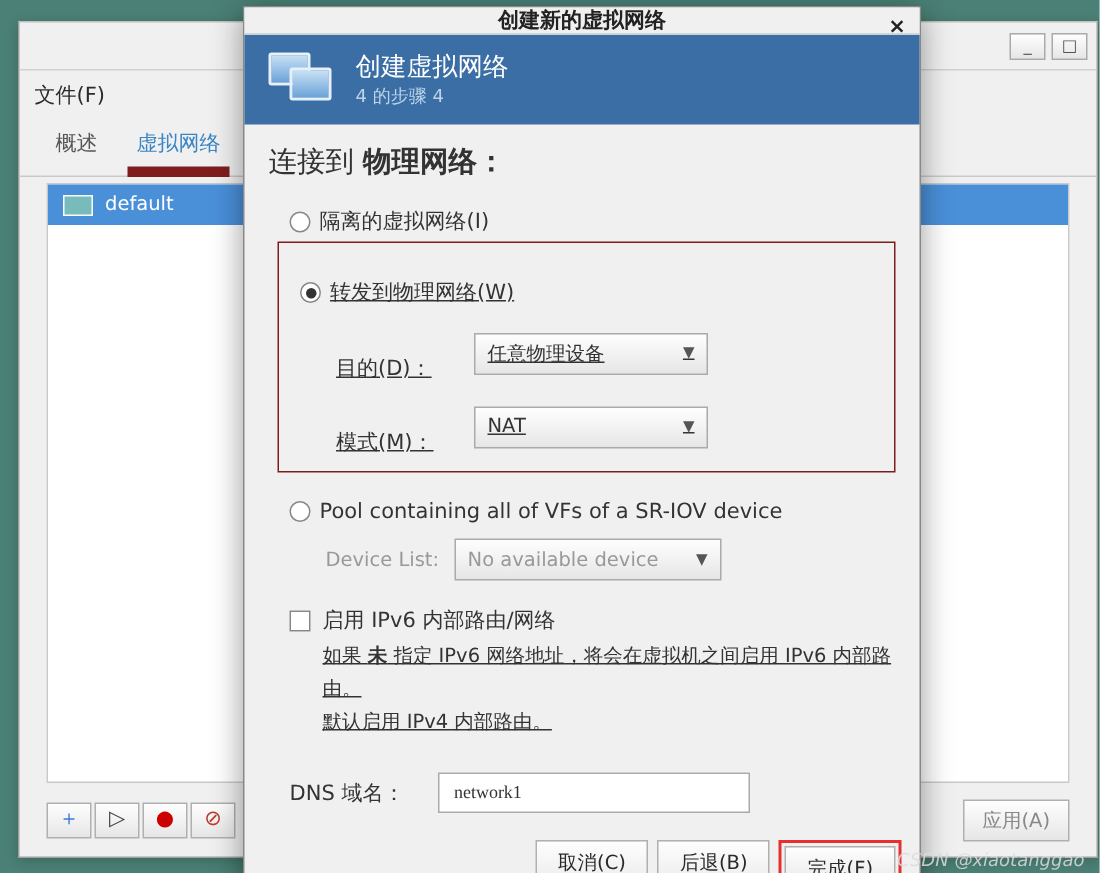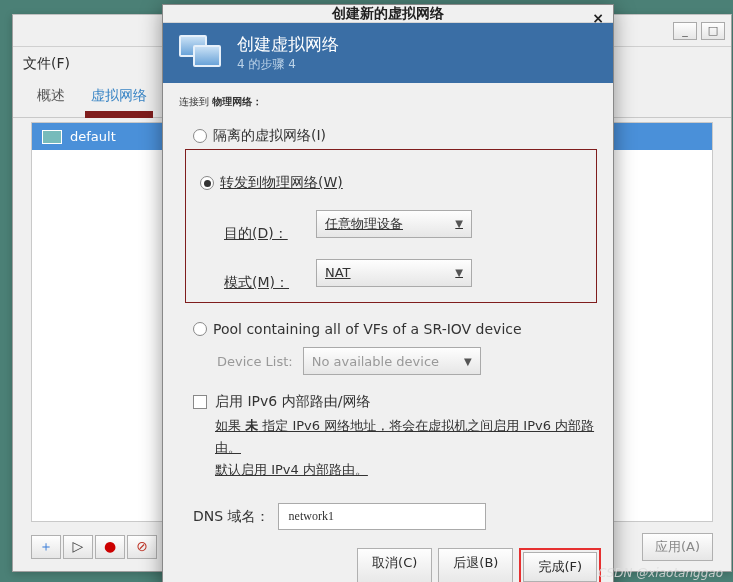--- a/index.html
+++ b/index.html
@@ -28,41 +28,41 @@
 
 .dlg-header { background: #3a6ea5; display: flex; align-items: center; gap: 14px; padding: 10px 16px; }
 .hdr-icon { width: 44px; height: 36px; position: relative; }
 .hdr-icon .mon { position: absolute; width: 28px; height: 22px; background: linear-gradient(#c8e0f5,#6aa3d8); border: 2px solid #e6f0fa; border-radius: 2px; }
 .hdr-icon .mon.a { left: 0; top: 0; }
 .hdr-icon .mon.b { left: 14px; top: 10px; }
 .hdr-txt .t { color: #fff; font-size: 17px; }
 .hdr-txt .s { color: #bcd3e8; font-size: 12px; }
 
 .dlg-body { padding: 12px 16px 10px; }
-.connect-line { font-size: 10px; margin-bottom: 8px; }
+.connect-line { font-size: 19px; margin-bottom: 8px; }
 .connect-line b { font-weight: bold; }
 
 .opt { display: flex; align-items: center; gap: 6px; padding: 2px 0 2px 14px; font-size: 14px; margin-top: 16px; }
 .radio { width: 14px; height: 14px; border: 1px solid #888; border-radius: 50%; display: inline-flex; align-items: center; justify-content: center; background: #fff; }
 .radio.sel::after { content: ""; width: 7px; height: 7px; background: #333; border-radius: 50%; }
 
 .red-box { border: 1px solid #7f1d1d; padding: 6px 8px 10px; margin: 2px 0 6px 6px; text-decoration: underline; }
 .fwd-grid { padding-left: 30px; display: grid; grid-template-columns: 82px 156px; gap: 10px 10px; align-items: center; margin-top: 10px; }
 .fwd-grid .lbl { text-align: left; font-size: 14px; margin-top: 21px; }
 .combo { border: 1px solid #aaa; background: linear-gradient(#fefefe,#e6e6e6); height: 28px; display: flex; align-items: center; justify-content: space-between; padding: 0 8px; font-size: 13px; color: #333; }
 .combo .arr { font-size: 10px; color: #555; }
 .combo.disabled { color: #999; }
 .dev-row { display: flex; align-items: center; gap: 10px; padding: 8px 0 2px 38px; color: #999; }
 
 .chk-row { display: flex; align-items: center; gap: 8px; padding-left: 14px; margin-top: 16px; font-size: 14px; }
 .chk { width: 14px; height: 14px; border: 1px solid #888; background: #fff; }
 .desc { padding: 4px 0 0 36px; font-size: 13px; line-height: 1.7; color: #333; text-decoration: underline; }
 .desc b { font-weight: bold; }
 
-.dns-row { display: flex; align-items: center; gap: 8px; padding-left: 14px; margin-top: 22px; font-size: 14px; }
+.dns-row { display: flex; align-items: center; gap: 22px; padding-left: 14px; margin-top: 22px; font-size: 14px; }
 .text-input { border: 1px solid #aaa; background: #fff; padding: 5px 10px; width: 208px; font-size: 12px; color: #333; font-family: Liberation Serif, serif; }
 
 .dlg-footer { display: flex; justify-content: flex-end; gap: 6px; padding: 8px 12px 12px; }
 .btn { border: 1px solid #b0b0b0; background: linear-gradient(#fefefe,#e6e6e6); padding: 5px 14px; font-size: 13px; color: #2a2a2a; }
 .btn-wrap-red { border: 2px solid #e63030; padding: 2px; }
 
 .watermark { position: absolute; right: 10px; bottom: 2px; font-size: 12px; color: rgba(220,220,220,0.85); font-style: italic; }
 </style>
 </head>
 <body>

